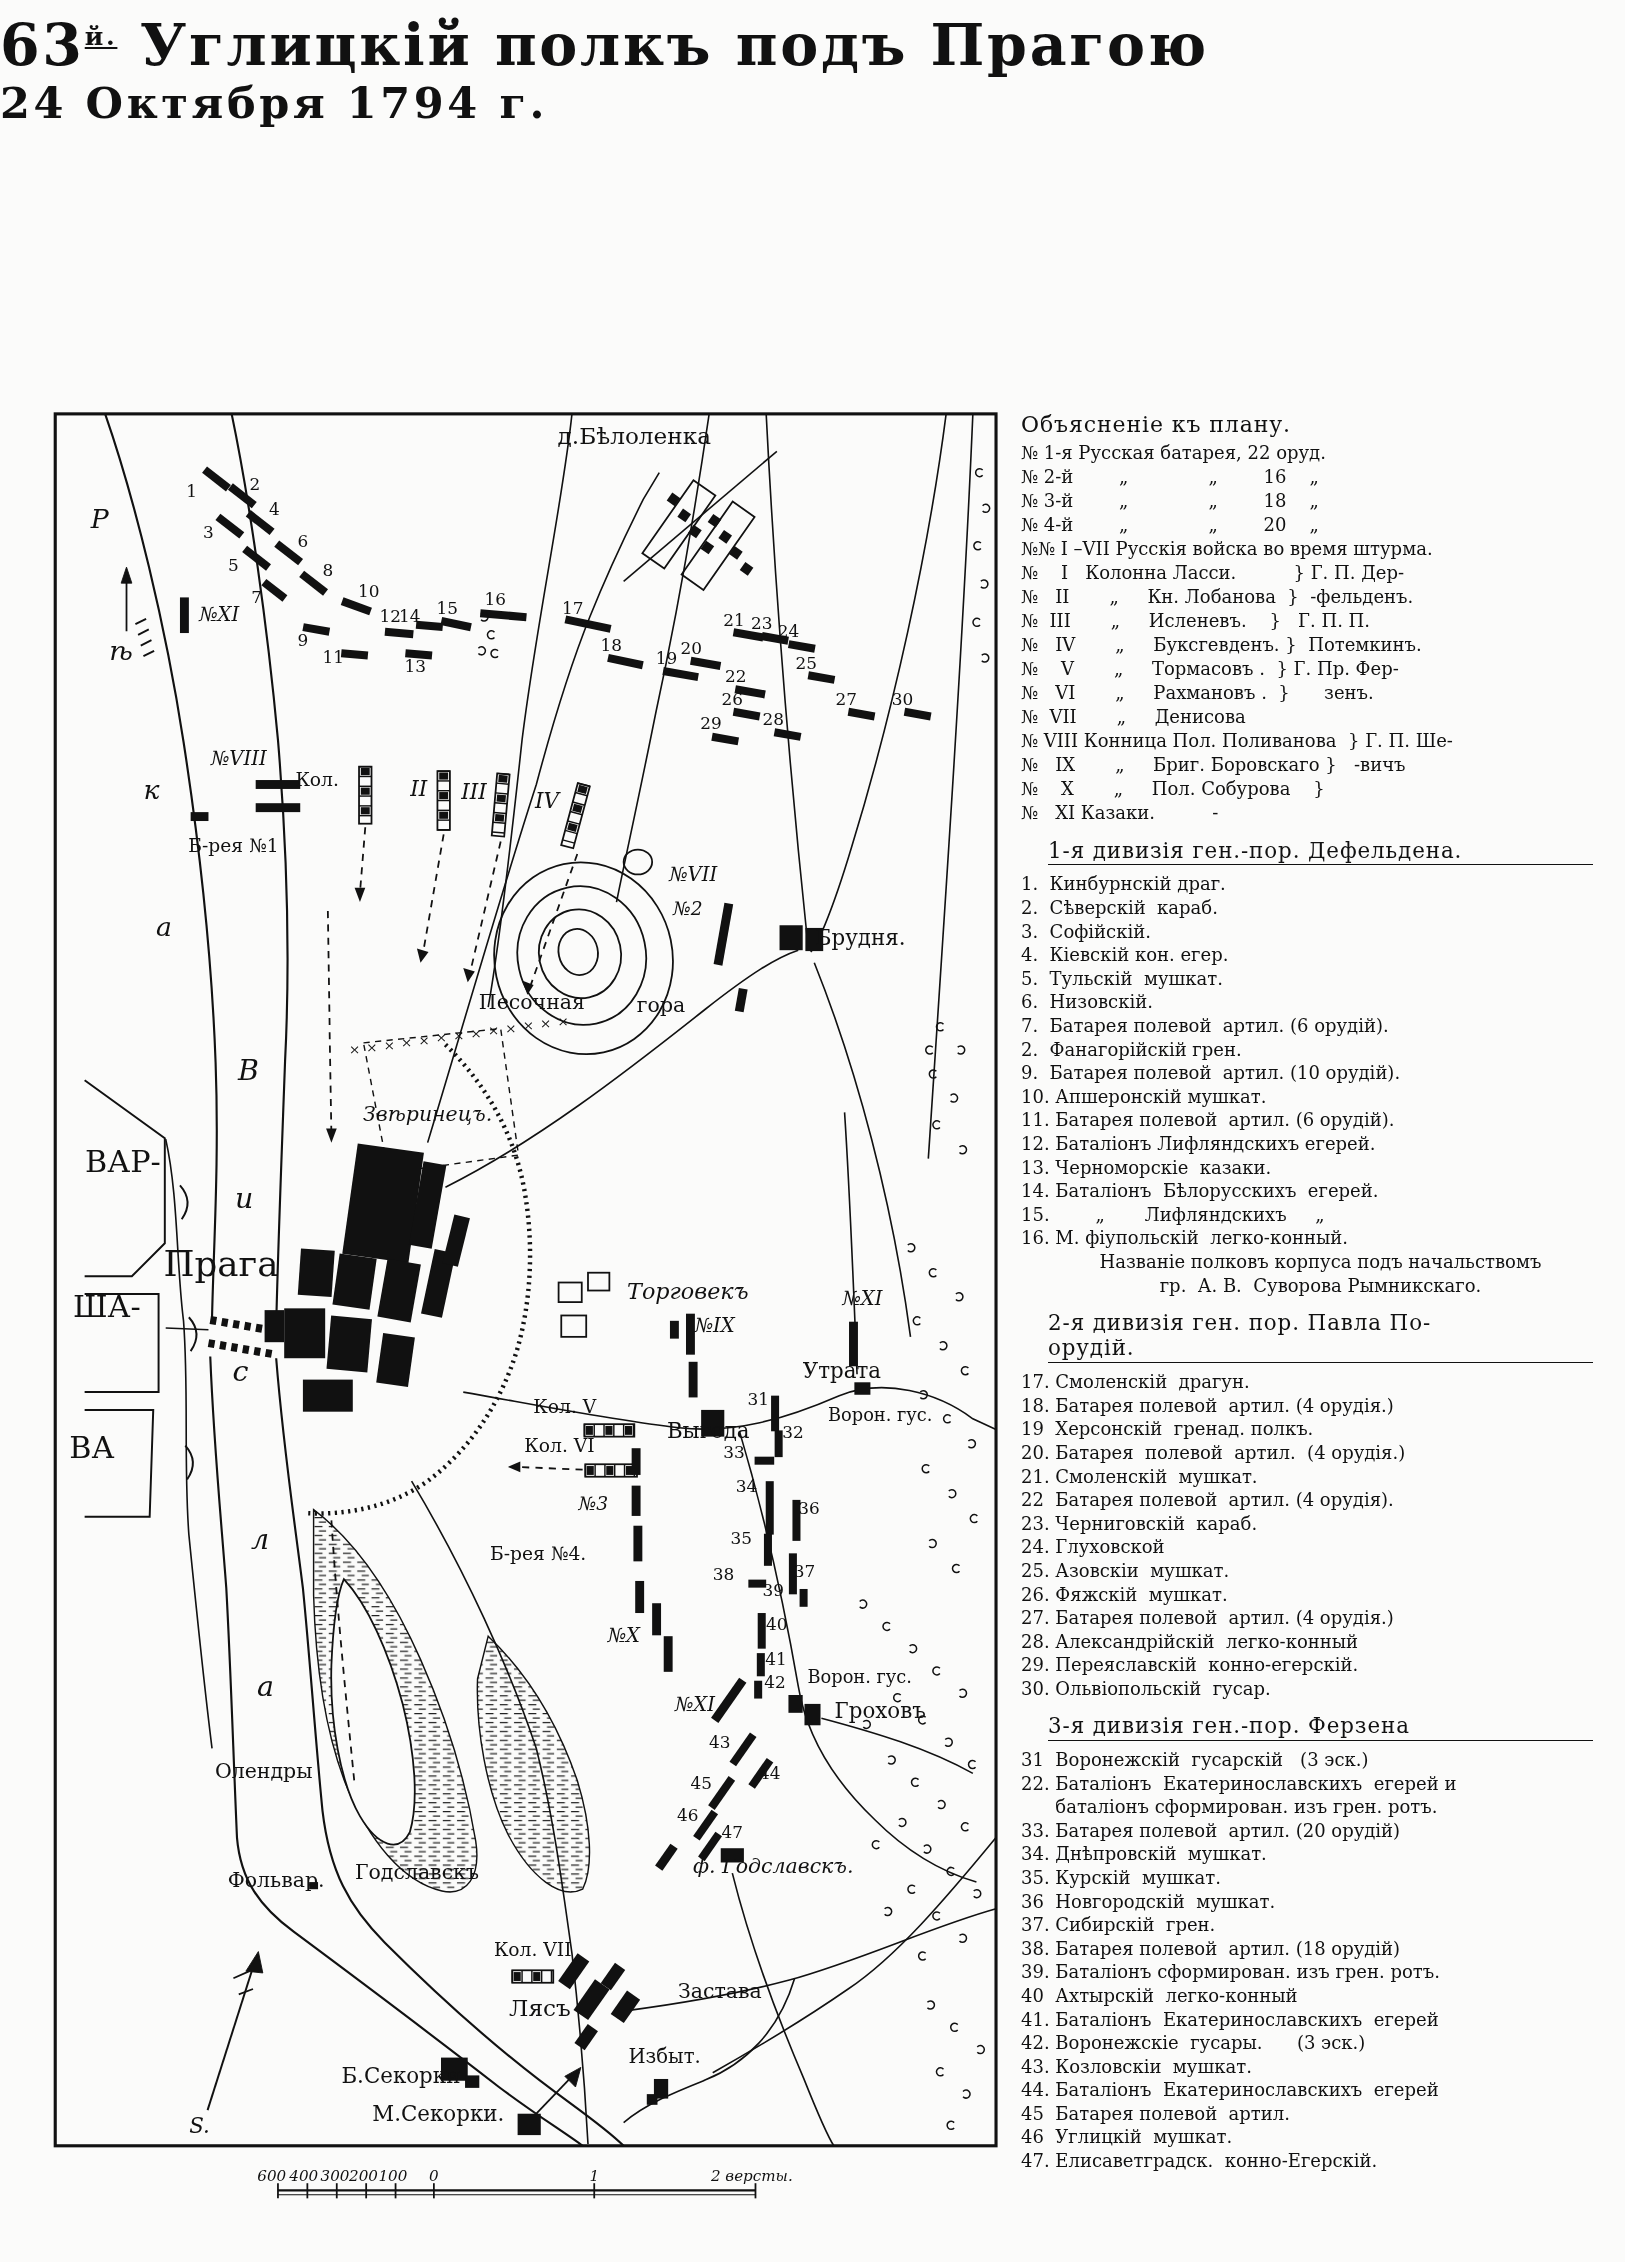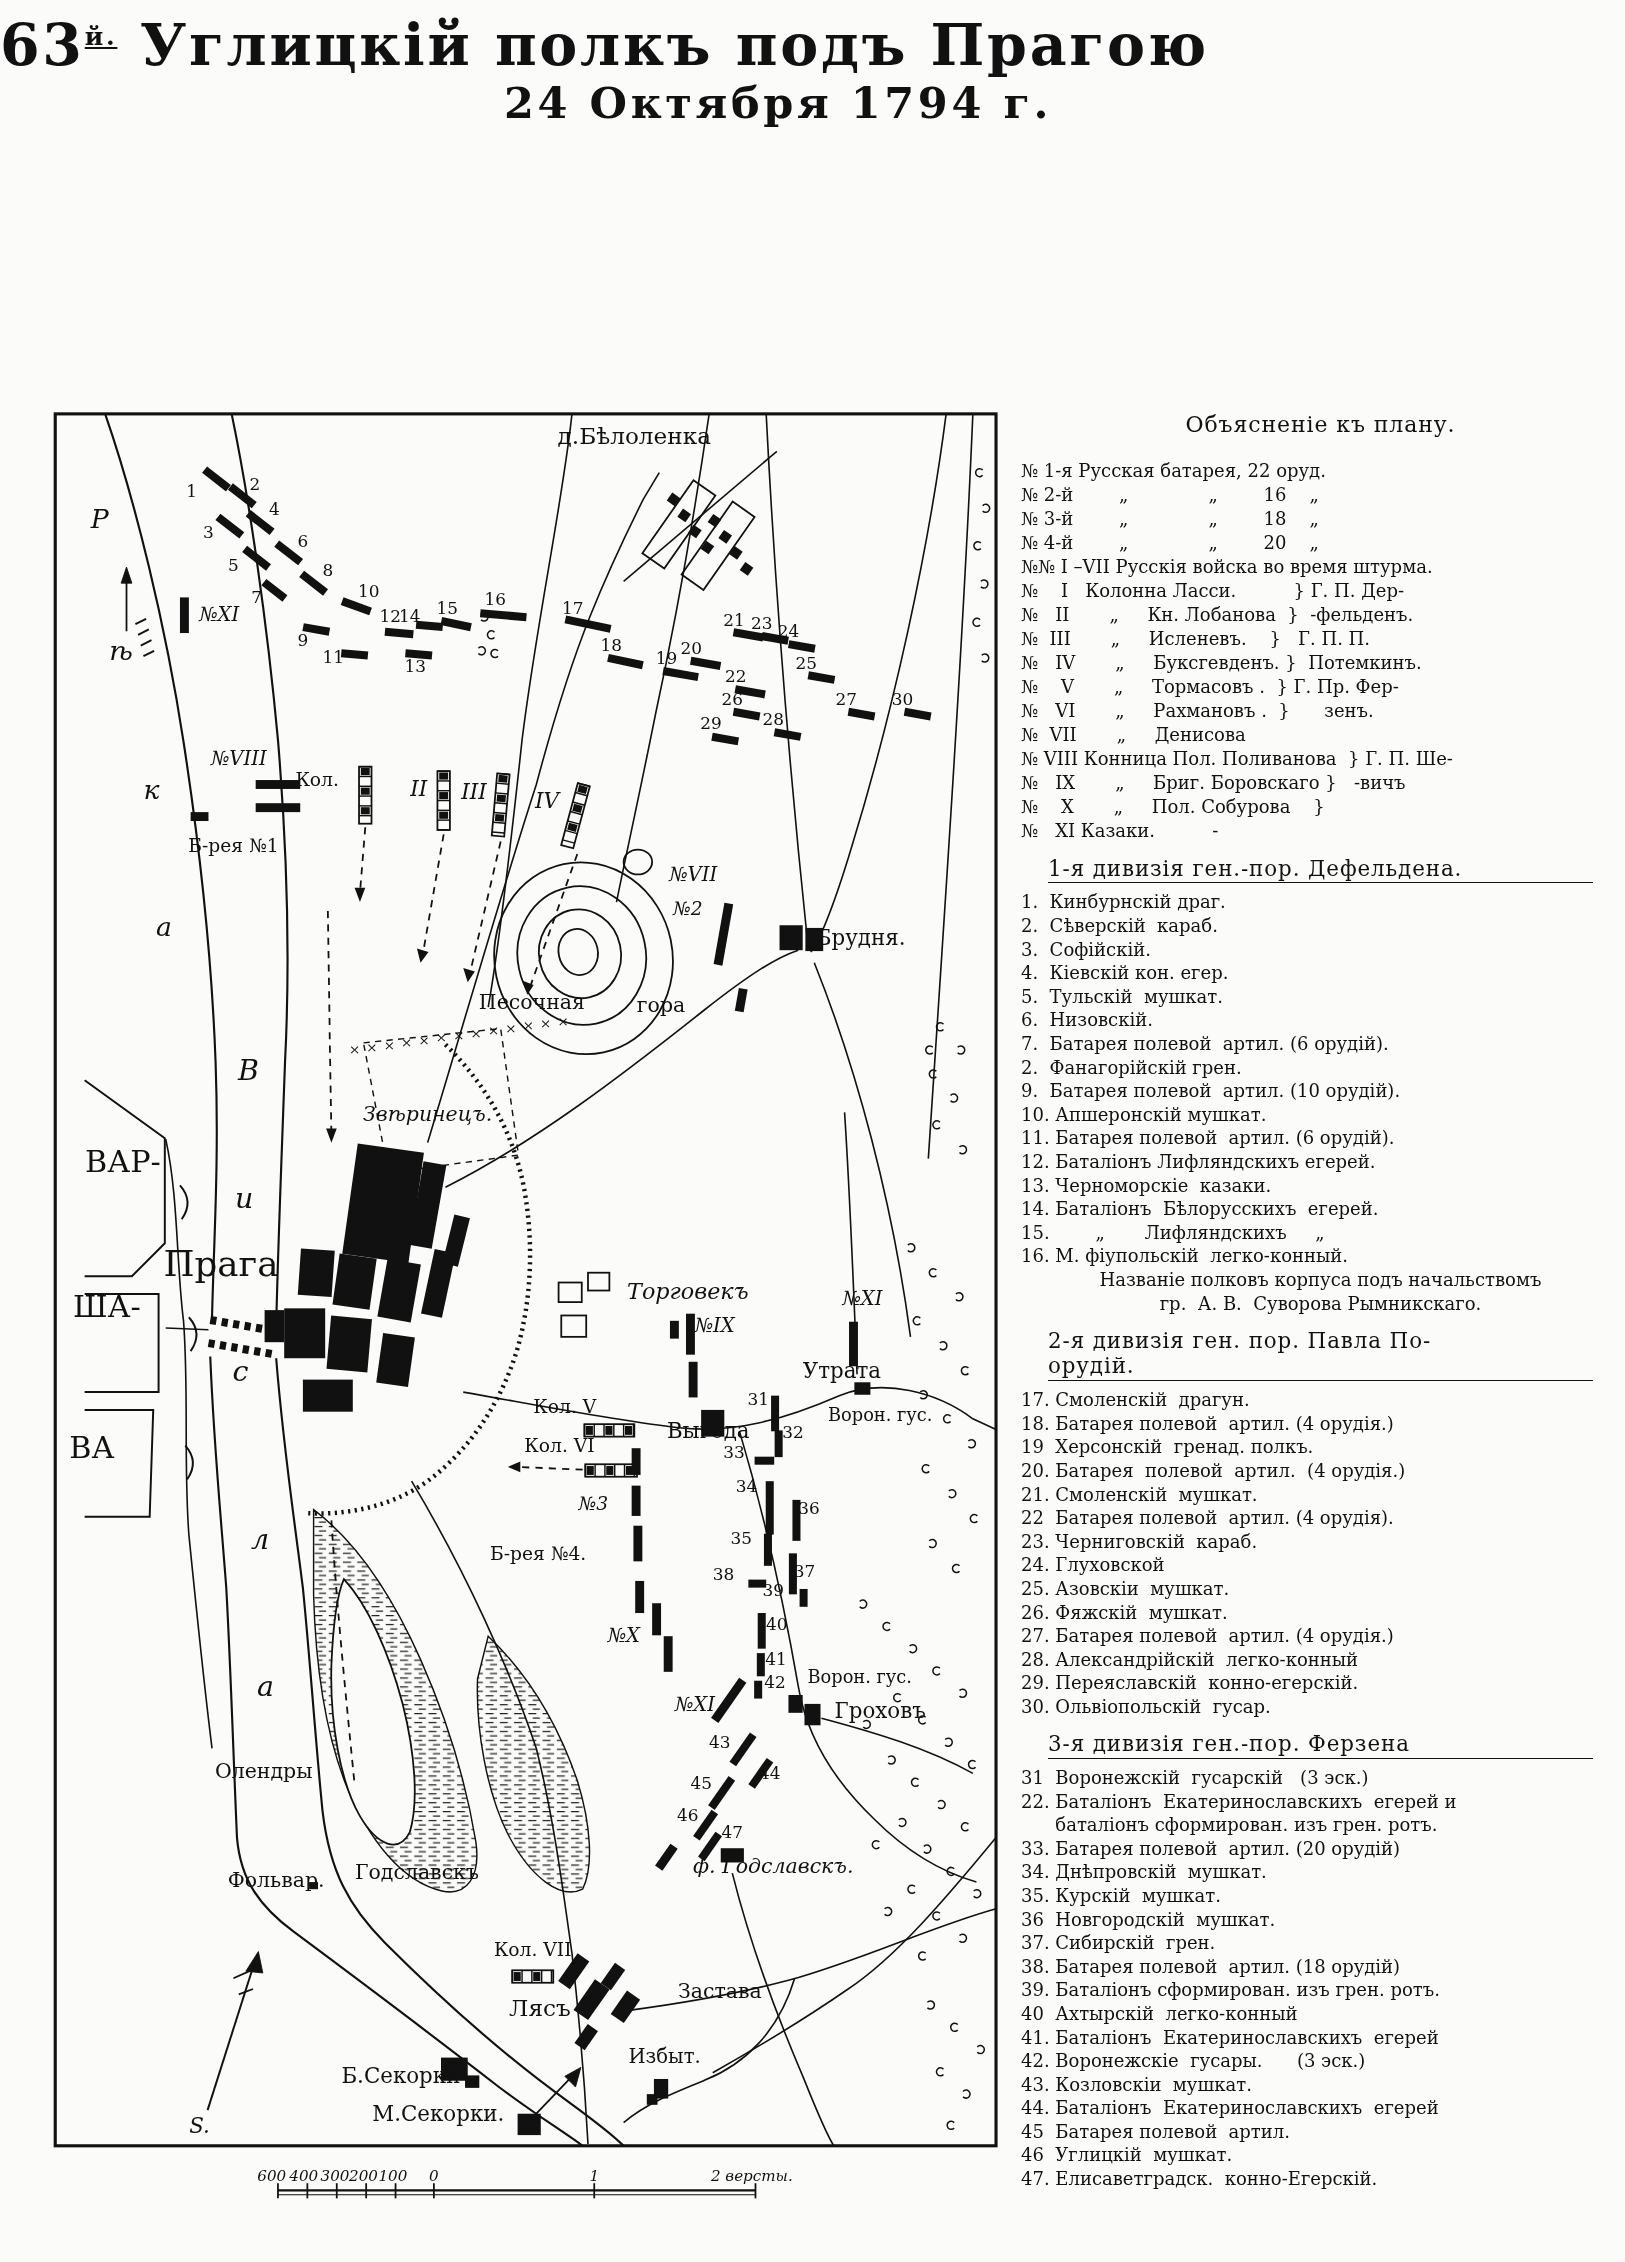--- a/index.html
+++ b/index.html
@@ -1,24 +1,24 @@
 <!DOCTYPE html>
 <html style="font-size:14.3px"><head>
 <meta charset="utf-8">
 <style>
   html,body{margin:0;padding:0;background:#fbfbfa;}
   body{width:1625px;height:2263px;position:relative;overflow:hidden;
        font-family:"DejaVu Serif",serif;color:#111;}
-  .title-wrap{position:absolute;left:0;top:10.7px;width:1052px;text-align:right;}
+  .title-wrap{position:absolute;left:0;top:10.7px;width:1052px;text-align:left;}
   .title-main{font-size:57px;font-weight:700;letter-spacing:2.7px;white-space:nowrap;}
   .title-main sup{font-size:25px;text-decoration:underline;vertical-align:super;}
   .title-date{font-size:43px;font-weight:700;letter-spacing:3.6px;margin-top:0;}
   #map-svg{position:absolute;left:0;top:0;}
   .legend{position:absolute;left:1021px;top:412px;width:599px;}
-  .leg-header{font-size:22px;text-align:center;margin-bottom:22px;letter-spacing:0.9px;}
+  .leg-header{font-size:22px;text-align:left;margin-bottom:4px;letter-spacing:0.9px;}
   .leg-line{font-size:18px;line-height:24px;white-space:pre;}
   .div-header{font-size:21.4px;text-align:left;margin:12.5px 27px 7.1px 27px;
               border-bottom:1.8px solid #111;padding-bottom:1.8px;letter-spacing:0.9px;}
   .div-items .leg-line{line-height:23.6px;}
   .leg-note{font-size:18px;line-height:24px;text-align:center;white-space:pre;}
 </style>
 </head>
 <body>
 
 <svg id="map-svg" width="1625" height="2263" viewBox="0 0 1824 2539" xmlns="http://www.w3.org/2000/svg">

